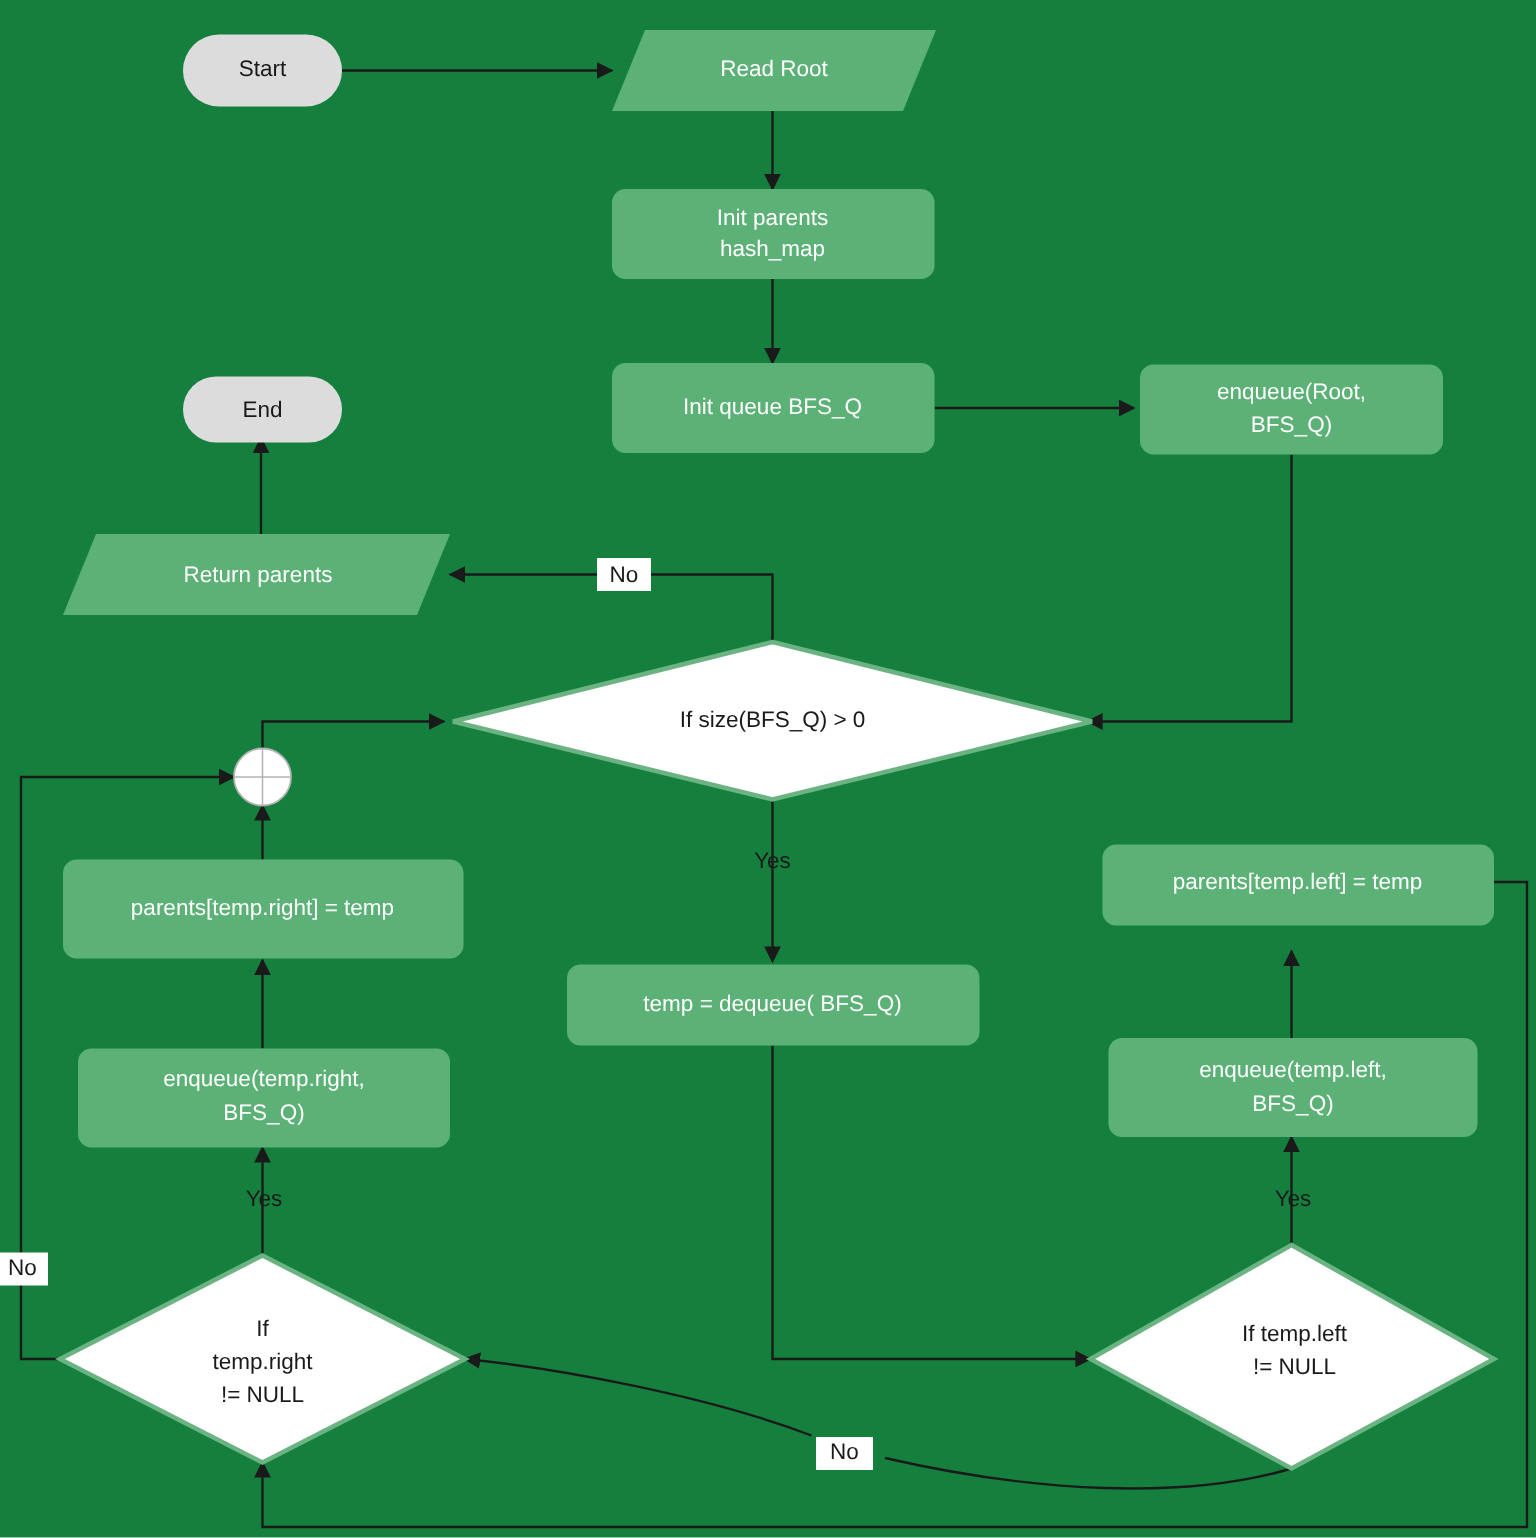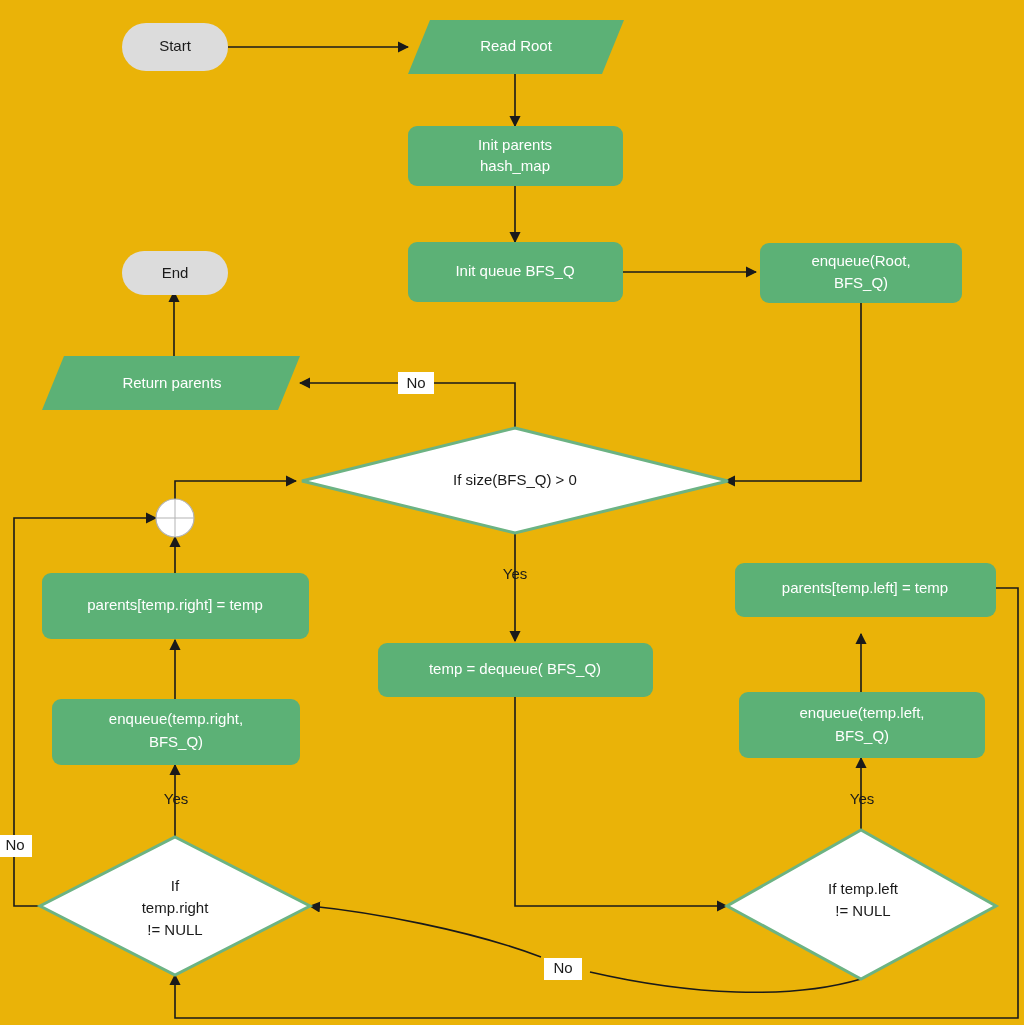--- a/index.html
+++ b/index.html
@@ -8,21 +8,21 @@
     padding: 0;
     background: #ffffff;
   }
   body {
     font-family: "Liberation Sans", sans-serif;
   }
   #canvas-wrap {
     position: relative;
     width: 1024px;
     height: 1025px;
-    background: #eab308;
+    background: #15803d;
     overflow: hidden;
   }
   svg#flow {
     display: block;
     width: 1024px;
     height: 1025px;
   }
   .node-text {
     font-family: "Liberation Sans", sans-serif;
     font-size: 15px;

